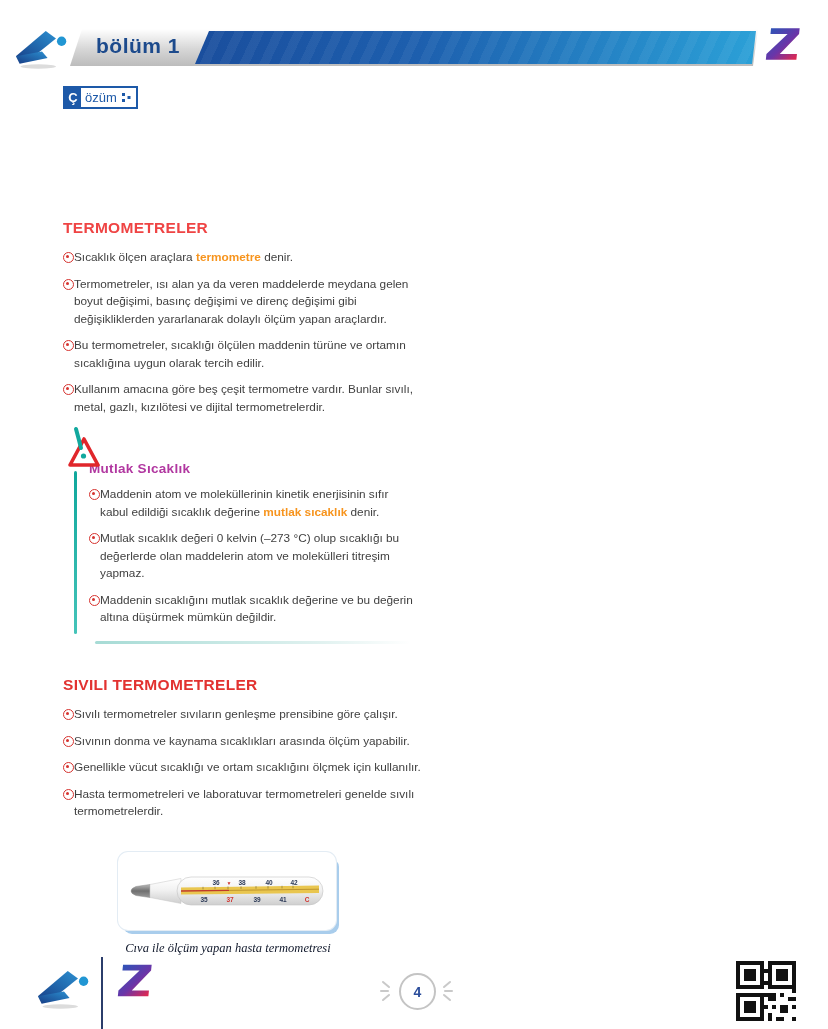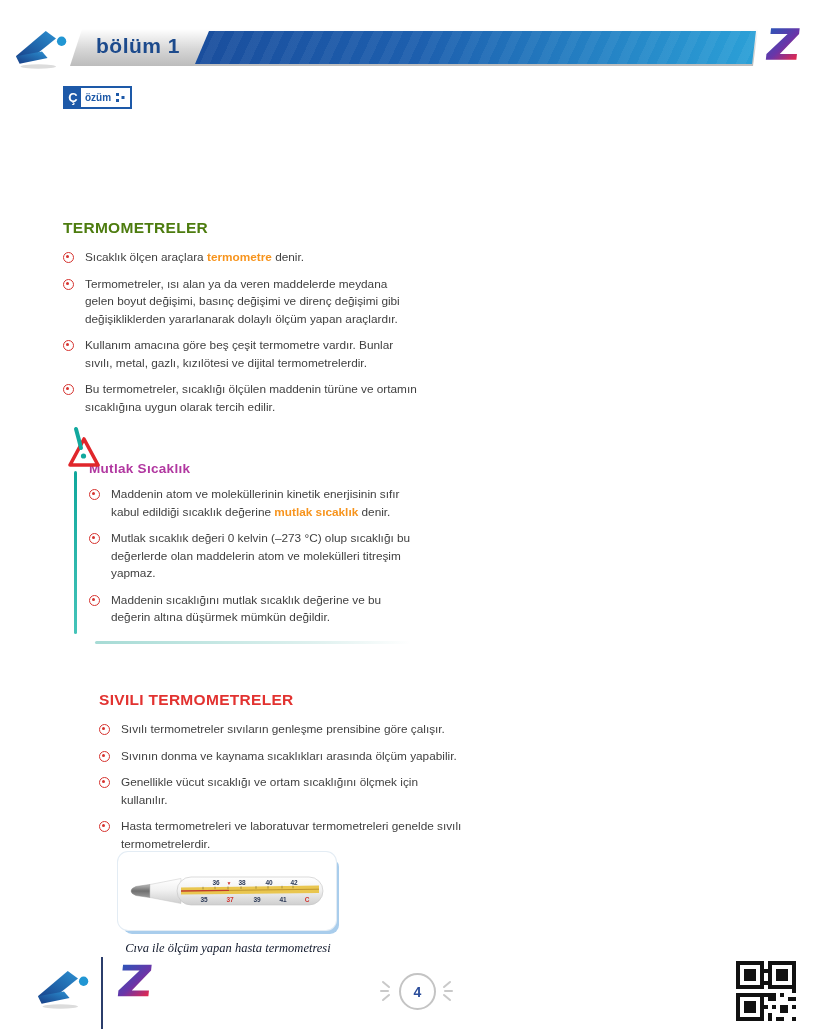--- a/index.html
+++ b/index.html
@@ -23,29 +23,29 @@
   .hdr-z{position:absolute;left:762px;top:22px;width:42px;height:45px;}
   .hdr-edge{position:absolute;right:0;top:40px;width:13px;height:22px;
           background:linear-gradient(135deg,#1c4a97,#2a74c0);
           clip-path:polygon(100% 0,100% 100%,0 100%);}
 
   
   .badge{position:absolute;left:63px;top:86px;display:inline-flex;align-items:center;height:19px;
          border:2px solid #1d59a8;background:#ffffff;}
   .badge-init{width:16px;height:100%;background:#1d59a8;color:#ffffff;font-weight:bold;font-size:13px;
          display:flex;align-items:center;justify-content:center;}
-  .badge-rest{color:#1d59a8;font-weight:bold;font-size:10px;padding:0 5px 0 4px;}
+  .badge-rest{color:#1d59a8;font-weight:normal;font-size:13px;padding:0 5px 0 4px;}
   .badge-dots{margin-right:5px;}
 
   
   .section{position:absolute;left:63px;width:356px;}
   h2{margin:0 0 12px 0;font-size:15.5px;font-weight:bold;letter-spacing:.3px;}
-  .h-blue{color:#4d7c0f;} .h-red{color:#e23230;} .h-magenta{color:#b137a0;font-size:13.5px;margin:0 0 10px 0;}
+  .h-blue{color:#ef4444;} .h-red{color:#e23230;} .h-magenta{color:#b137a0;font-size:13.5px;margin:0 0 10px 0;}
   ul.bullets{list-style:none;margin:0;padding:0;}
-  li.bullet{display:flex;gap:11px;margin-bottom:9px;}
+  li.bullet{display:flex;margin-bottom:9px;}
   .bullet-icon{flex:0 0 auto;margin-top:3px;width:9px;height:9px;border:1.6px solid #d6332f;border-radius:50%;position:relative;}
   .bullet-icon::after{content:"";position:absolute;left:2.1px;top:2.1px;width:3px;height:3px;background:#d6332f;border-radius:50%;}
   li.bullet p{margin:0;font-size:11.8px;line-height:17.5px;color:#3f3f3f;}
   .hl{color:#f7941d;font-weight:bold;}
 
   
   .mutlak{position:absolute;left:63px;top:424px;width:356px;}
   .warn-icon{position:absolute;left:0;top:0;width:40px;height:48px;}
   .teal-line{position:absolute;left:11px;top:47px;width:2.5px;height:163px;border-radius:2px;
              background:linear-gradient(180deg,#0fa79c,#45c4b9);}
@@ -122,25 +122,25 @@
       <li class="bullet">
         <span class="bullet-icon"></span>
         <p><span>Sıcaklık ölçen araçlara </span><span class="hl">termometre</span><span> denir.</span></p>
       </li>
       <li class="bullet">
         <span class="bullet-icon"></span>
         <p>Termometreler, ısı alan ya da veren maddelerde meydana gelen boyut değişimi, basınç değişimi ve direnç değişimi gibi değişikliklerden yararlanarak dolaylı ölçüm yapan araçlardır.</p>
       </li>
       <li class="bullet">
         <span class="bullet-icon"></span>
+        <p>Bu termometreler, sıcaklığı ölçülen maddenin türüne ve ortamın sıcaklığına uygun olarak tercih edilir.</p>
+      </li>
+      <li class="bullet">
+        <span class="bullet-icon"></span>
         <p>Kullanım amacına göre beş çeşit termometre vardır. Bunlar sıvılı, metal, gazlı, kızılötesi ve dijital termometrelerdir.</p>
-      </li>
-      <li class="bullet">
-        <span class="bullet-icon"></span>
-        <p>Bu termometreler, sıcaklığı ölçülen maddenin türüne ve ortamın sıcaklığına uygun olarak tercih edilir.</p>
       </li>
     </ul>
   </div>
 
   <div class="mutlak">
     <svg class="warn-icon" viewBox="0 0 40 48">
       <path d="M21 15 L35 41 L7 41 Z" fill="none" stroke="#e0262b" stroke-width="3.6" stroke-linejoin="round"></path>
       <path d="M13 5 Q15.5 14 18 24" fill="none" stroke="#11a89e" stroke-width="4" stroke-linecap="round"></path>
       <circle cx="20.5" cy="32" r="2.6" fill="#11a89e"></circle>
     </svg>
@@ -158,21 +158,21 @@
         </li>
         <li class="bullet">
           <span class="bullet-icon"></span>
           <p>Maddenin sıcaklığını mutlak sıcaklık değerine ve bu değerin altına düşürmek mümkün değildir.</p>
         </li>
       </ul>
       <div class="teal-hr"></div>
     </div>
   </div>
 
-  <div class="section" style="top:691px;width:364px;margin-left:36px;">
+  <div class="section" style="top:676px;width:364px;">
     <h2 class="h-red">SIVILI TERMOMETRELER</h2>
     <ul class="bullets">
       <li class="bullet">
         <span class="bullet-icon"></span>
         <p>Sıvılı termometreler sıvıların genleşme prensibine göre çalışır.</p>
       </li>
       <li class="bullet">
         <span class="bullet-icon"></span>
         <p>Sıvının donma ve kaynama sıcaklıkları arasında ölçüm yapabilir.</p>
       </li>

